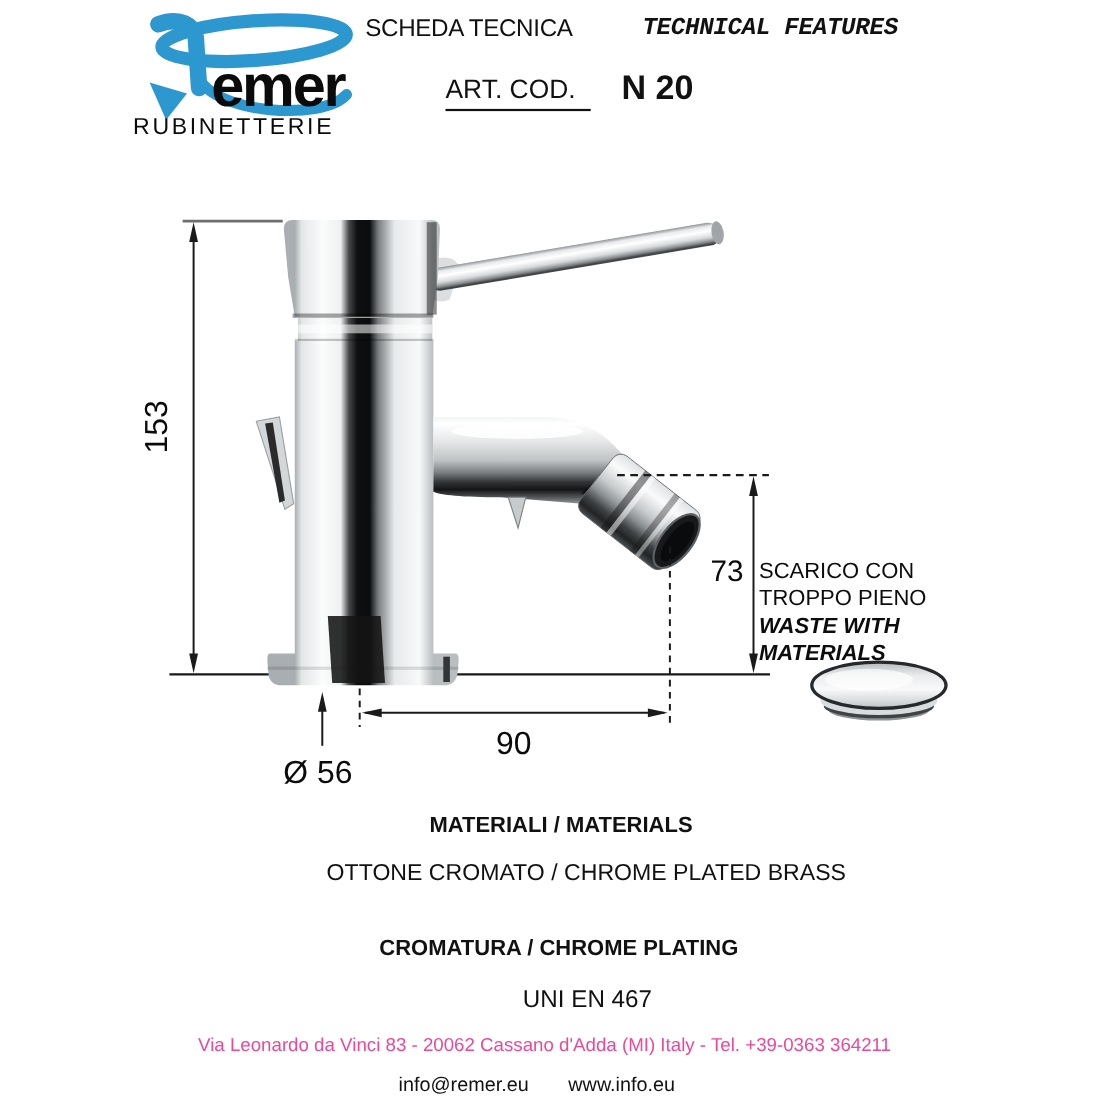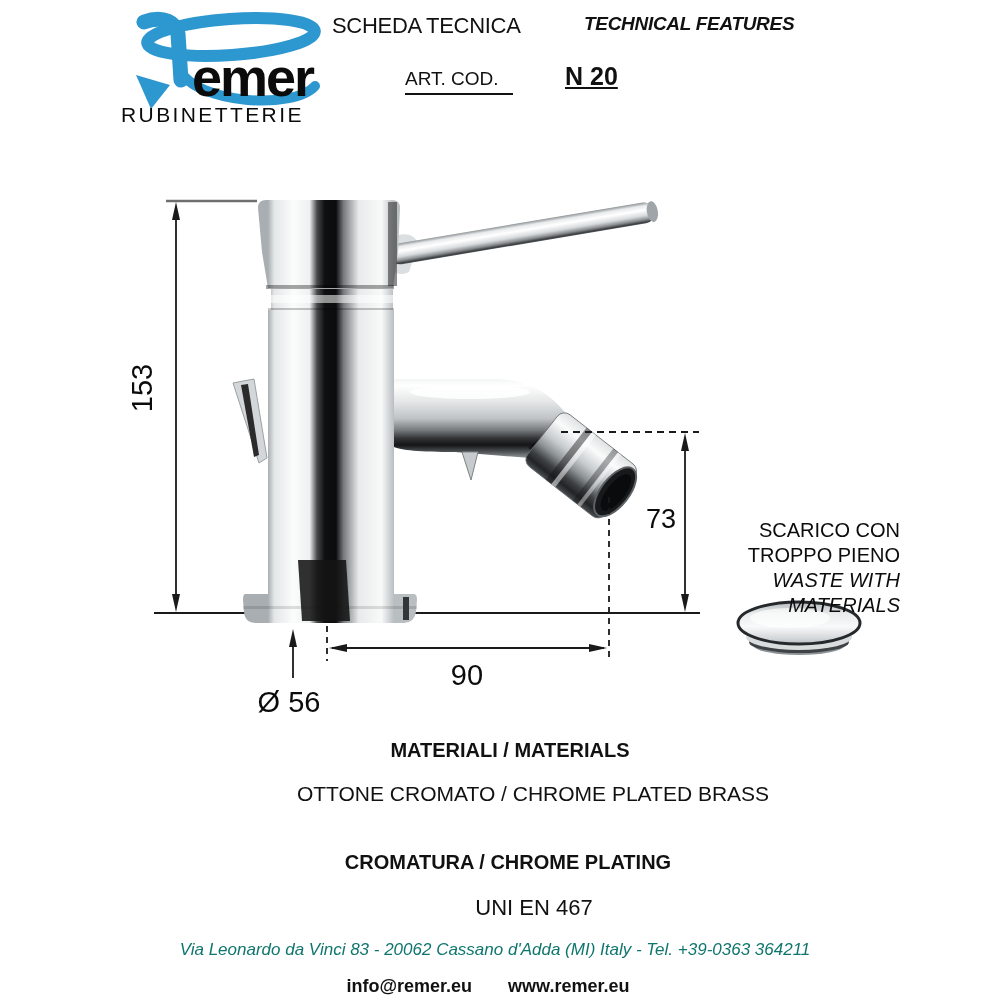--- a/index.html
+++ b/index.html
@@ -1,29 +1,29 @@
 <!DOCTYPE html>
 <html><head>
 <meta charset="utf-8">
 <style>
   html,body{margin:0;padding:0;background:#ffffff;}
   .page{position:relative;width:1000px;height:1000px;background:#ffffff;overflow:hidden;
         font-family:"Liberation Sans",sans-serif;color:#111;}
   .abs{position:absolute;}
   .ctr{transform:translateX(-50%);white-space:nowrap;}
-  .i{font-style:italic;}
+  .i{font-style:italic;font-weight:bold;}
   .title-it{left:332px;top:13px;font-size:22px;font-weight:normal;letter-spacing:-0.3px;}
-  .title-en{left:584px;top:13px;font-size:19px;font-weight:bold;font-style:italic;letter-spacing:-0.3px;}
-  .artcod{left:405px;top:68px;font-size:19px;border-bottom:2px solid #111;padding:0 14px 3px 0;}
-  .artval{left:565px;top:62px;font-size:25px;font-weight:bold;text-decoration:underline;}
-  .note{left:690px;top:518px;width:210px;text-align:right;font-size:20px;line-height:25px;color:#0c0c0c;}
+  .title-en{left:584px;top:13px;font-size:22px;font-weight:bold;font-style:italic;letter-spacing:-0.3px;font-family:Liberation Mono, monospace;}
+  .artcod{left:405px;top:68px;font-size:24px;border-bottom:2px solid #111;padding:0 14px 3px 0;}
+  .artval{left:565px;top:62px;font-size:31px;font-weight:bold;}
+  .note{left:690px;top:507px;width:210px;text-align:left;font-size:20px;line-height:25px;color:#0c0c0c;}
   .spec-h{font-size:20px;font-weight:bold;}
   .spec-v{font-size:21px;}
-  .footer-address{left:495px;top:940px;font-size:17px;color:#0f766e;font-style:italic;}
-  .footer-links{left:488px;top:976px;display:flex;gap:36px;font-size:18px;font-weight:bold;}
+  .footer-address{left:495px;top:940px;font-size:17px;color:#ec4899;}
+  .footer-links{left:488px;top:976px;display:flex;gap:36px;font-size:18px;font-weight:normal;}
   svg text{font-family:"Liberation Sans",sans-serif;fill:#0b0b0b;}
   .dim{font-size:29px;}
   .dim73{font-size:27px;}
 </style>
 </head>
 <body>
 
 <div class="page">
 
   <svg class="abs" style="left:118px;top:8px;" width="226" height="122" viewBox="0 0 226 122">
@@ -188,16 +188,16 @@
   </div>
 
   <div class="abs ctr spec-h" style="left:510px;top:739px;">MATERIALI / MATERIALS</div>
   <div class="abs ctr spec-h" style="left:508px;top:851px;">CROMATURA / CHROME PLATING</div>
   <div class="abs ctr spec-v" style="left:533px;top:782px;">OTTONE CROMATO / CHROME PLATED BRASS</div>
   <div class="abs ctr spec-v" style="left:534px;top:895px;font-size:22px;">UNI EN 467</div>
 
   <div class="abs ctr footer-address">Via Leonardo da Vinci 83 - 20062 Cassano d'Adda (MI) Italy - Tel. +39-0363 364211</div>
   <div class="abs ctr footer-links">
     <span>info@remer.eu</span>
-    <span>www.remer.eu</span>
+    <span>www.info.eu</span>
   </div>
 
 </div>
 
 </body></html>

